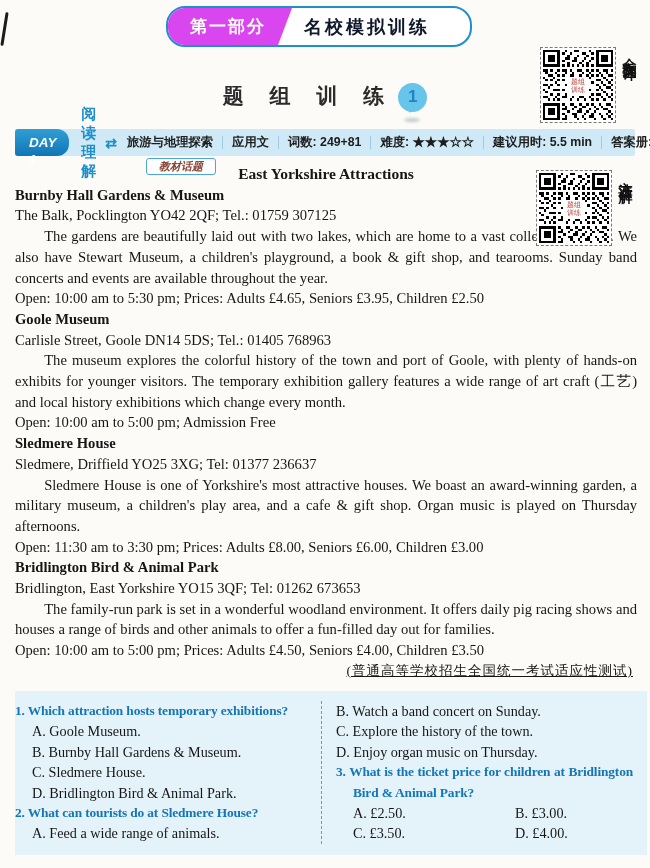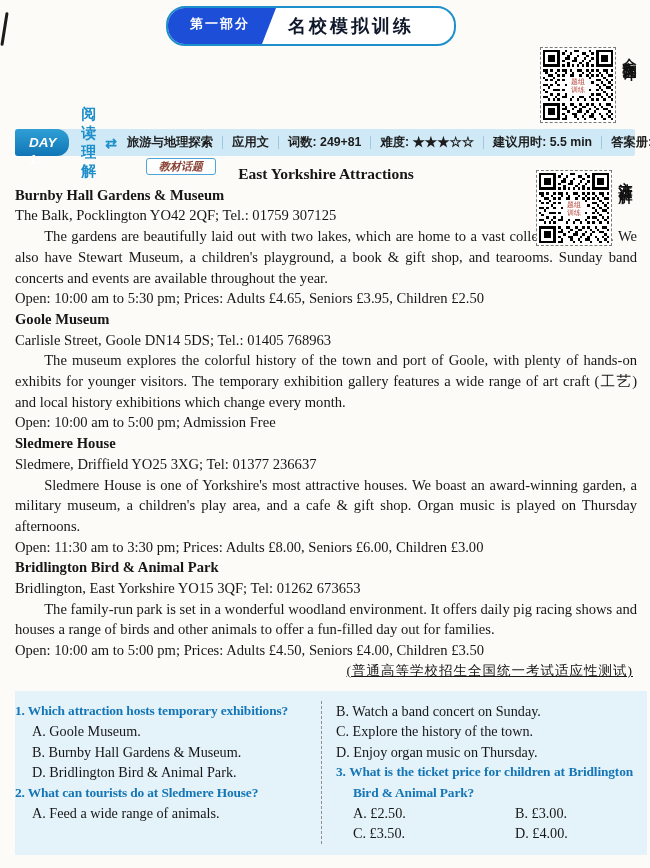--- a/index.html
+++ b/index.html
@@ -7,21 +7,21 @@
         font-family:"Liberation Serif",serif;color:#161616;}
 
   
   .scan-mark{position:absolute;left:3px;top:12px;width:3px;height:34px;background:#1c1c1c;
              border-radius:2px;transform:rotate(9deg);}
 
   
   .pill-group{position:absolute;left:166px;top:6px;display:flex;align-items:stretch;
               border:2.5px solid #1d8fcb;border-radius:19px;background:#fff;overflow:hidden;
               font-family:"Liberation Sans",sans-serif;}
-  .pill-left{background:#1d4ed8;color:#fff;font-weight:bold;font-size:13px;
+  .pill-left{background:#d946ef;color:#fff;font-weight:bold;font-size:17px;
              padding:7px 26px 7px 22px;letter-spacing:2px;
              clip-path:polygon(0 0,100% 0,calc(100% - 14px) 100%,0 100%);}
   .pill-right{color:#0f172a;font-weight:bold;font-size:18px;padding:6px 40px 6px 12px;
               letter-spacing:3px;display:flex;align-items:center;}
 
   
   .group-title{position:absolute;left:0;right:0;top:82px;text-align:center;
                font-family:"Liberation Sans",sans-serif;font-weight:bold;font-size:21px;
                color:#2b2b2b;letter-spacing:10px;}
   .balloon{display:inline-flex;width:29px;height:29px;border-radius:50%;background:#67c4ea;
@@ -107,20 +107,23 @@
 
   <div class="qr-block" style="left:540px;top:47px;">
     <div class="qr-frame">
       <svg width="70" height="70" viewBox="0 0 29 29" shape-rendering="crispEdges">
           <use href="#qrpat"></use>
         </svg>
     </div>
     <div class="qr-cap">全文翻译</div>
   </div>
 
+  <div class="group-title">
+    <span>题 组 训 练</span><span class="balloon">1</span>
+  </div>
 
   <div class="day-bar">
     <span class="day-tab">DAY 1</span>
     <span class="skill">阅读理解</span>
     <span class="swap-icon">⇄</span>
     <span class="meta">旅游与地理探索</span>
     <span class="sep"></span>
     <span class="meta">应用文</span>
     <span class="sep"></span>
     <span class="meta">词数: 249+81</span>
@@ -166,20 +169,21 @@
         </svg>
     </div>
     <div class="qr-cap">方法讲解</div>
   </div>
 
   <div class="qbox">
     <div class="qcol-left">
       <p class="q-stem"><span>1.</span> <span>Which attraction hosts temporary exhibitions?</span></p>
       <p class="q-opt">A. Goole Museum.</p>
       <p class="q-opt">B. Burnby Hall Gardens &amp; Museum.</p>
+      <p class="q-opt">C. Sledmere House.</p>
       <p class="q-opt">D. Bridlington Bird &amp; Animal Park.</p>
       <p class="q-stem"><span>2.</span> <span>What can tourists do at Sledmere House?</span></p>
       <p class="q-opt">A. Feed a wide range of animals.</p>
     </div>
     <div class="qcol-right">
       <p class="q-opt" style="padding-left:0;">B. Watch a band concert on Sunday.</p>
       <p class="q-opt" style="padding-left:0;">C. Explore the history of the town.</p>
       <p class="q-opt" style="padding-left:0;">D. Enjoy organ music on Thursday.</p>
       <p class="q-stem"><span>3.</span> <span>What is the ticket price for children at Bridlington Bird &amp; Animal Park?</span></p>
       <div class="q-grid">

